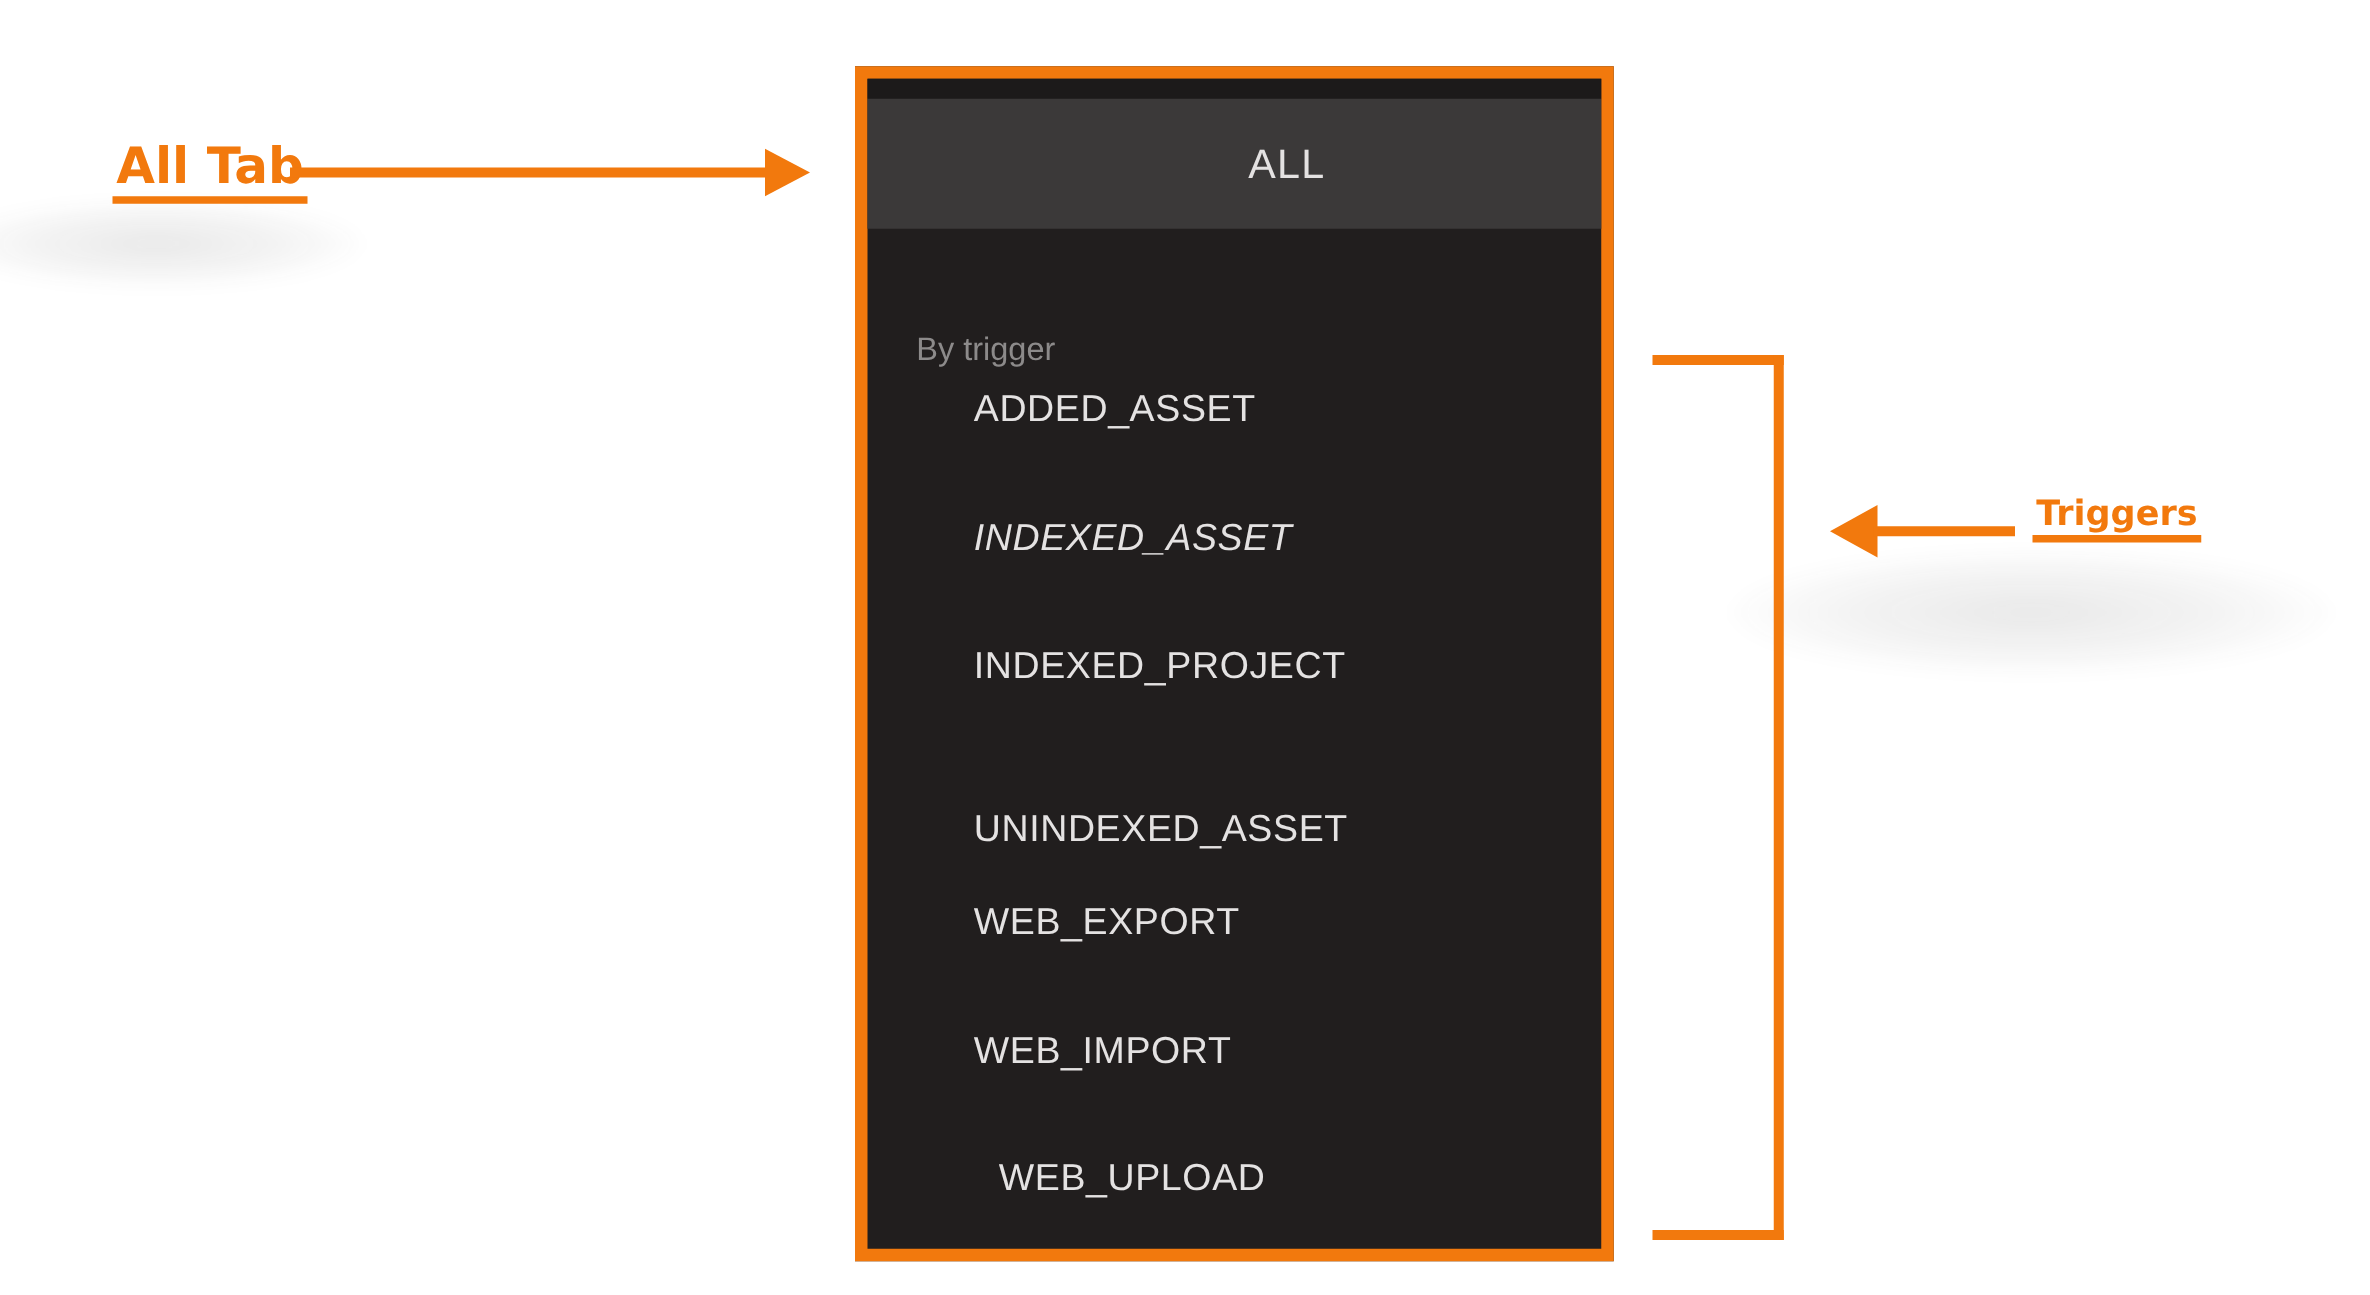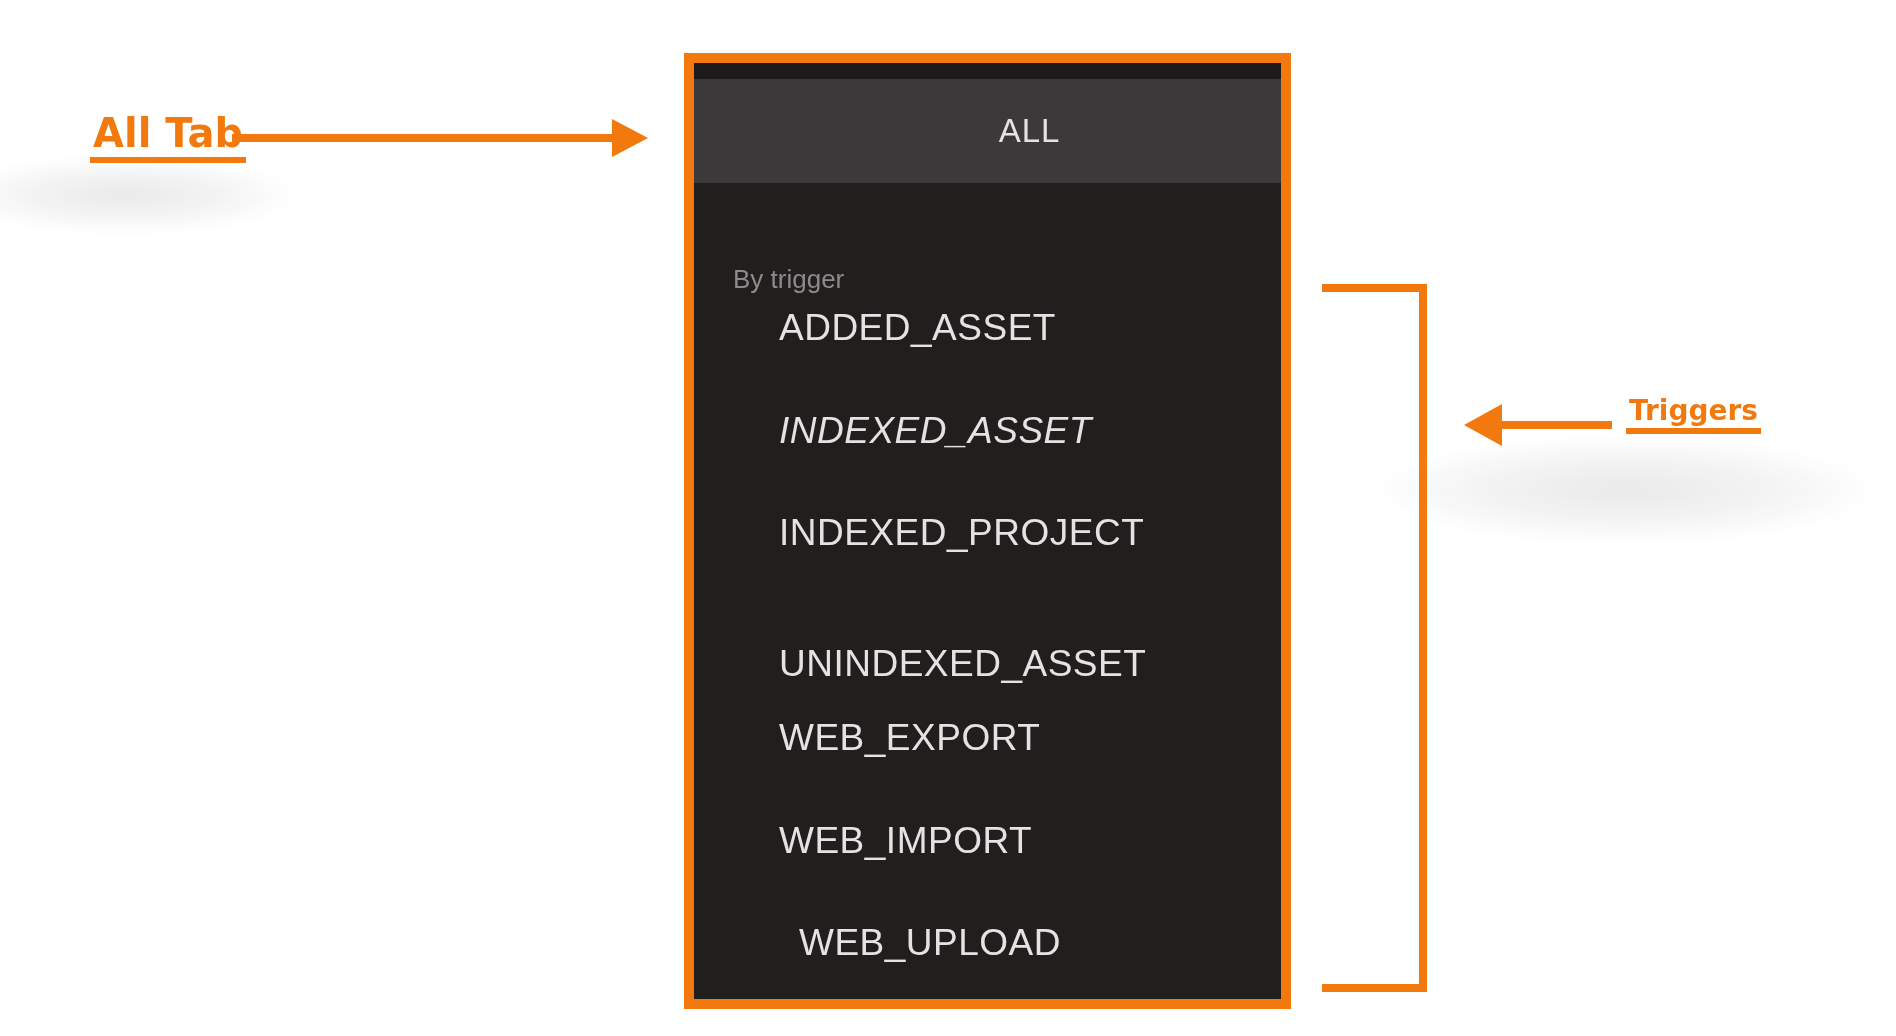--- a/index.html
+++ b/index.html
@@ -67,21 +67,21 @@
     font-size: 26px;
     line-height: 30px;
     color: var(--section-text, #8C8A8A);
     margin-top: 31px;
   }
   .trigger-item {
     position: absolute;
     left: 85px;
     height: 40px;
     line-height: 40px;
-    font-size: 37px;
+    font-size: 30px;
     letter-spacing: 0.5px;
     white-space: nowrap;
     color: var(--item-text, #E4E2E2);
     cursor: pointer;
   }
 
   
   .ann-label {
     position: absolute;
     color: var(--accent, #F2790D);

